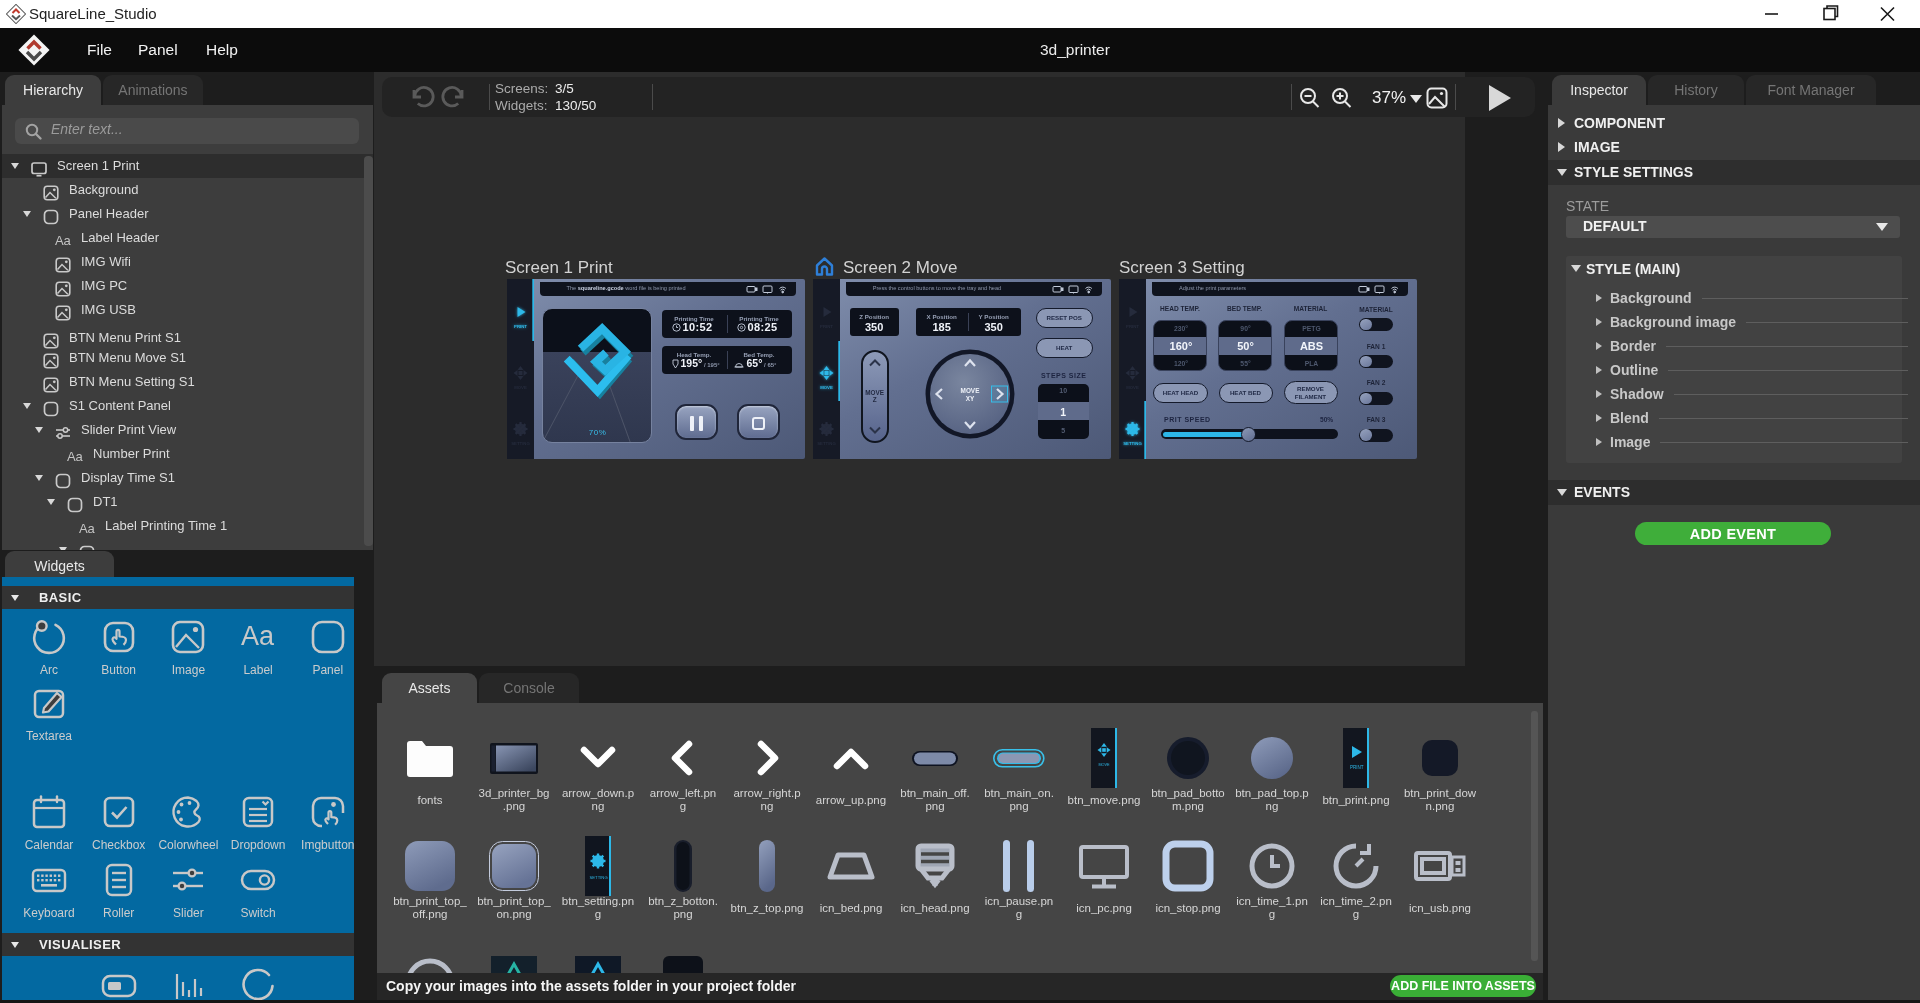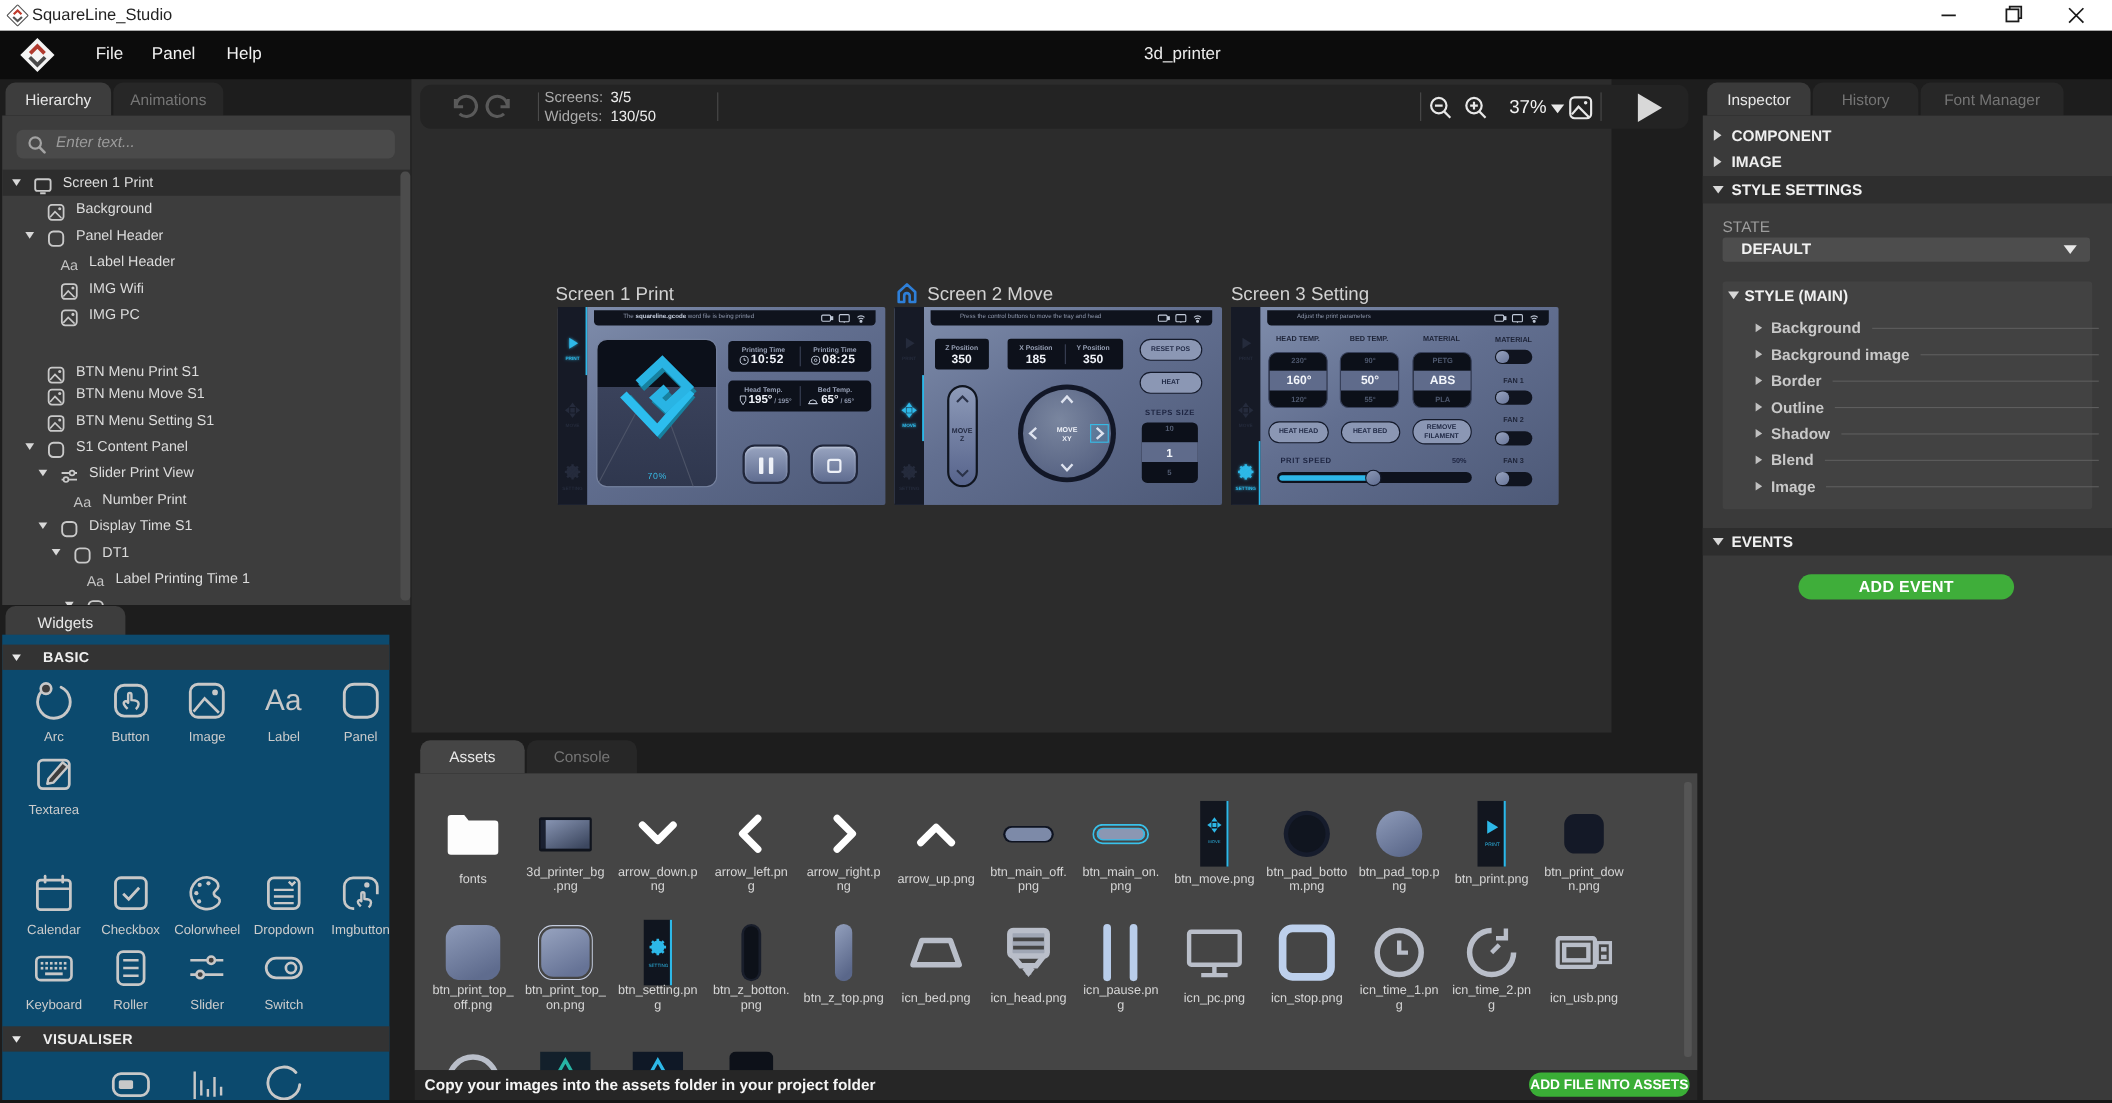--- a/index.html
+++ b/index.html
@@ -25,21 +25,21 @@
 #leftpanel { left:2px; top:105px; width:371px; height:445px; background:#3d3d3d; }
 #searchbox { left:13px; top:13px; width:344px; height:26px; background:#4a4a4a; border-radius:6px; }
 #searchph { left:49px; top:16px; font-style:italic; color:#9b9b9b; font-size:14px; }
 .trow { position:absolute; left:0; width:371px; height:24px; color:#dcdcdc; font-size:13px; }
 .trow .lbl { position:absolute; top:4px; }
 .tri { position:absolute; width:0; height:0; border-left:4.5px solid transparent;
   border-right:4.5px solid transparent; border-top:6px solid #d8d8d8; top:9px; }
 .ticon { position:absolute; top:3px; width:18px; height:18px; }
 
 
-#widgetspanel { left:2px; top:577px; width:352px; height:423px; background:#0c4a6e; overflow:hidden; }
+#widgetspanel { left:2px; top:577px; width:352px; height:423px; background:#0369a1; overflow:hidden; }
 .sechead { position:absolute; left:0; width:371px; height:23px; background:#333333;
   color:#efefef; font-size:13px; font-weight:bold; }
 .sechead span { position:absolute; left:37px; top:4px; letter-spacing:0.4px; }
 .sechead .tri { left:9px; top:9px; border-top-color:#e8e8e8; }
 .witem { position:absolute; width:70px; text-align:center; color:#cccccc; font-size:12px; }
 .witem svg { display:block; margin:0 auto 6px auto; }
 
 
 #canvas { left:374px; top:72px; width:1091px; height:594px; background:#2c2c2c; }
 #toolbar { left:8px; top:5px; width:1153px; height:40px; background:#232323; border-radius:10px; }
@@ -157,20 +157,30 @@
         </div>
 <div class="trow" style="top:120px;">
           <span style="position:absolute;left:52px;top:3px;width:20px;height:18px">
             <svg class="ticon" width="18" height="18" viewBox="0 0 18 18">
               <rect x="2.2" y="2.2" width="13.6" height="13.6" rx="3" fill="none" stroke="#c9c9c9" stroke-width="1.6"></rect>
               <path d="M3.5 13.5 L8 8.5 L13.8 14.2" fill="none" stroke="#c9c9c9" stroke-width="1.5"></path>
               <circle cx="12.3" cy="5.8" r="1.4" fill="#c9c9c9"></circle>
             </svg>
           </span>
           <span class="lbl" style="left:79px">IMG PC</span>
+        </div>
+<div class="trow" style="top:144px;">
+          <span style="position:absolute;left:52px;top:3px;width:20px;height:18px">
+            <svg class="ticon" width="18" height="18" viewBox="0 0 18 18">
+              <rect x="2.2" y="2.2" width="13.6" height="13.6" rx="3" fill="none" stroke="#c9c9c9" stroke-width="1.6"></rect>
+              <path d="M3.5 13.5 L8 8.5 L13.8 14.2" fill="none" stroke="#c9c9c9" stroke-width="1.5"></path>
+              <circle cx="12.3" cy="5.8" r="1.4" fill="#c9c9c9"></circle>
+            </svg>
+          </span>
+          <span class="lbl" style="left:79px">IMG USB</span>
         </div>
 <div class="trow" style="top:172px;">
           <span style="position:absolute;left:40px;top:3px;width:20px;height:18px">
             <svg class="ticon" width="18" height="18" viewBox="0 0 18 18">
               <rect x="2.2" y="2.2" width="13.6" height="13.6" rx="3" fill="none" stroke="#c9c9c9" stroke-width="1.6"></rect>
               <path d="M3.5 13.5 L8 8.5 L13.8 14.2" fill="none" stroke="#c9c9c9" stroke-width="1.5"></path>
               <circle cx="12.3" cy="5.8" r="1.4" fill="#c9c9c9"></circle>
             </svg>
           </span>
           <span class="lbl" style="left:67px">BTN Menu Print S1</span>

